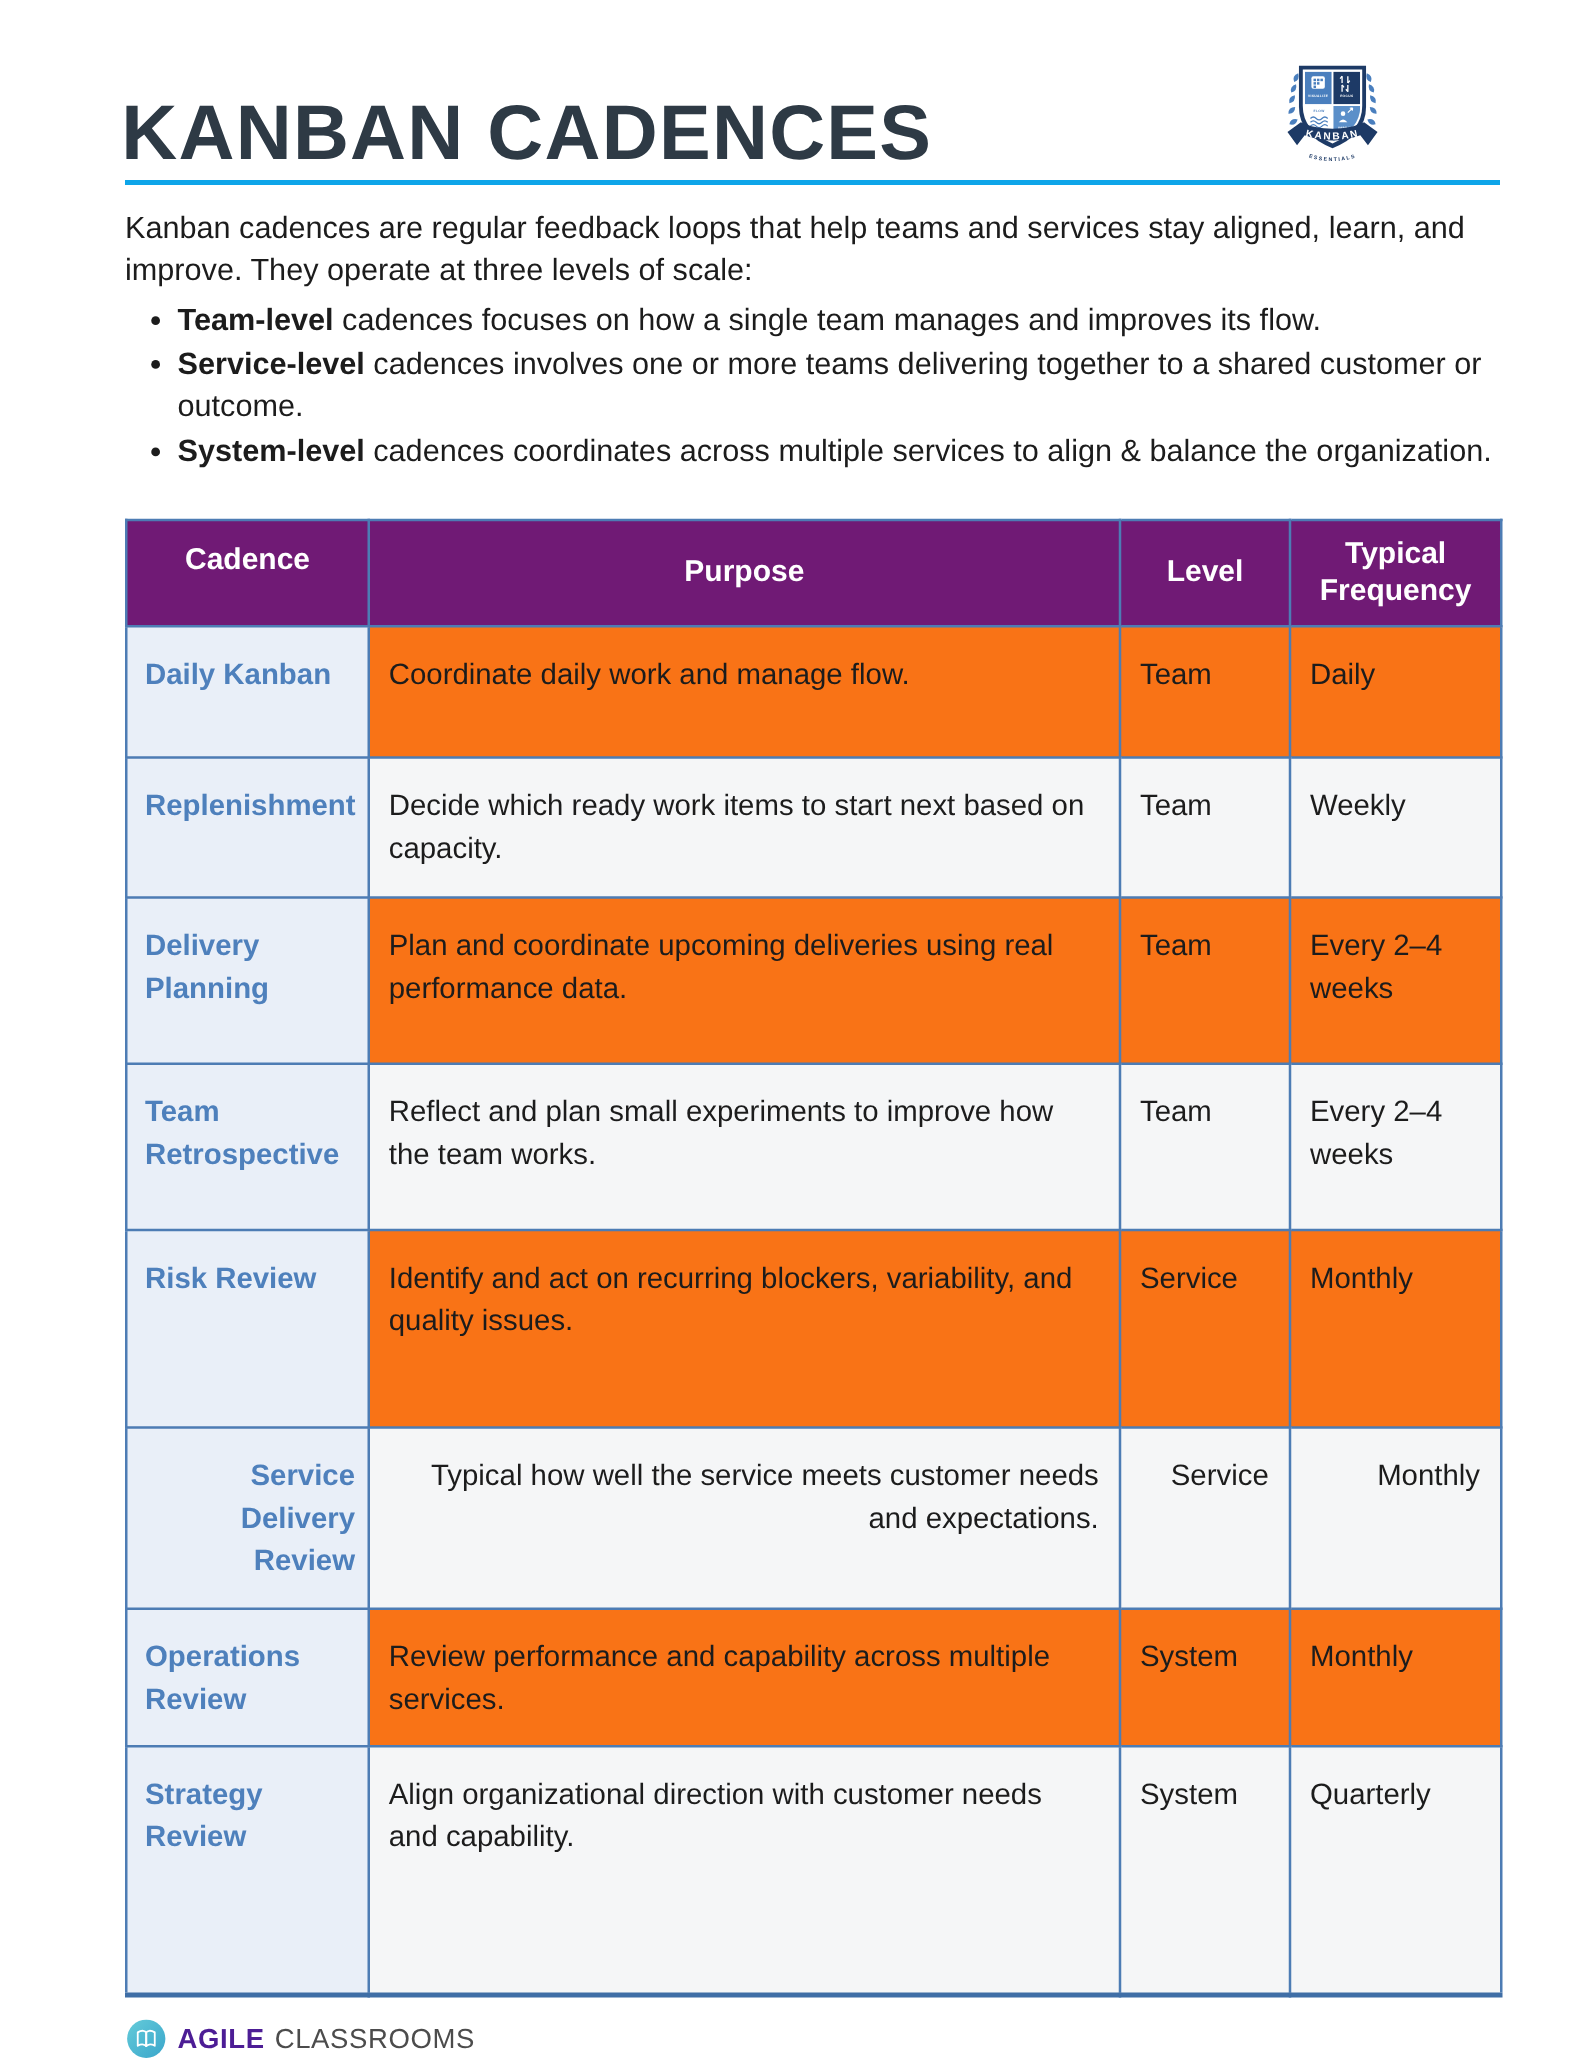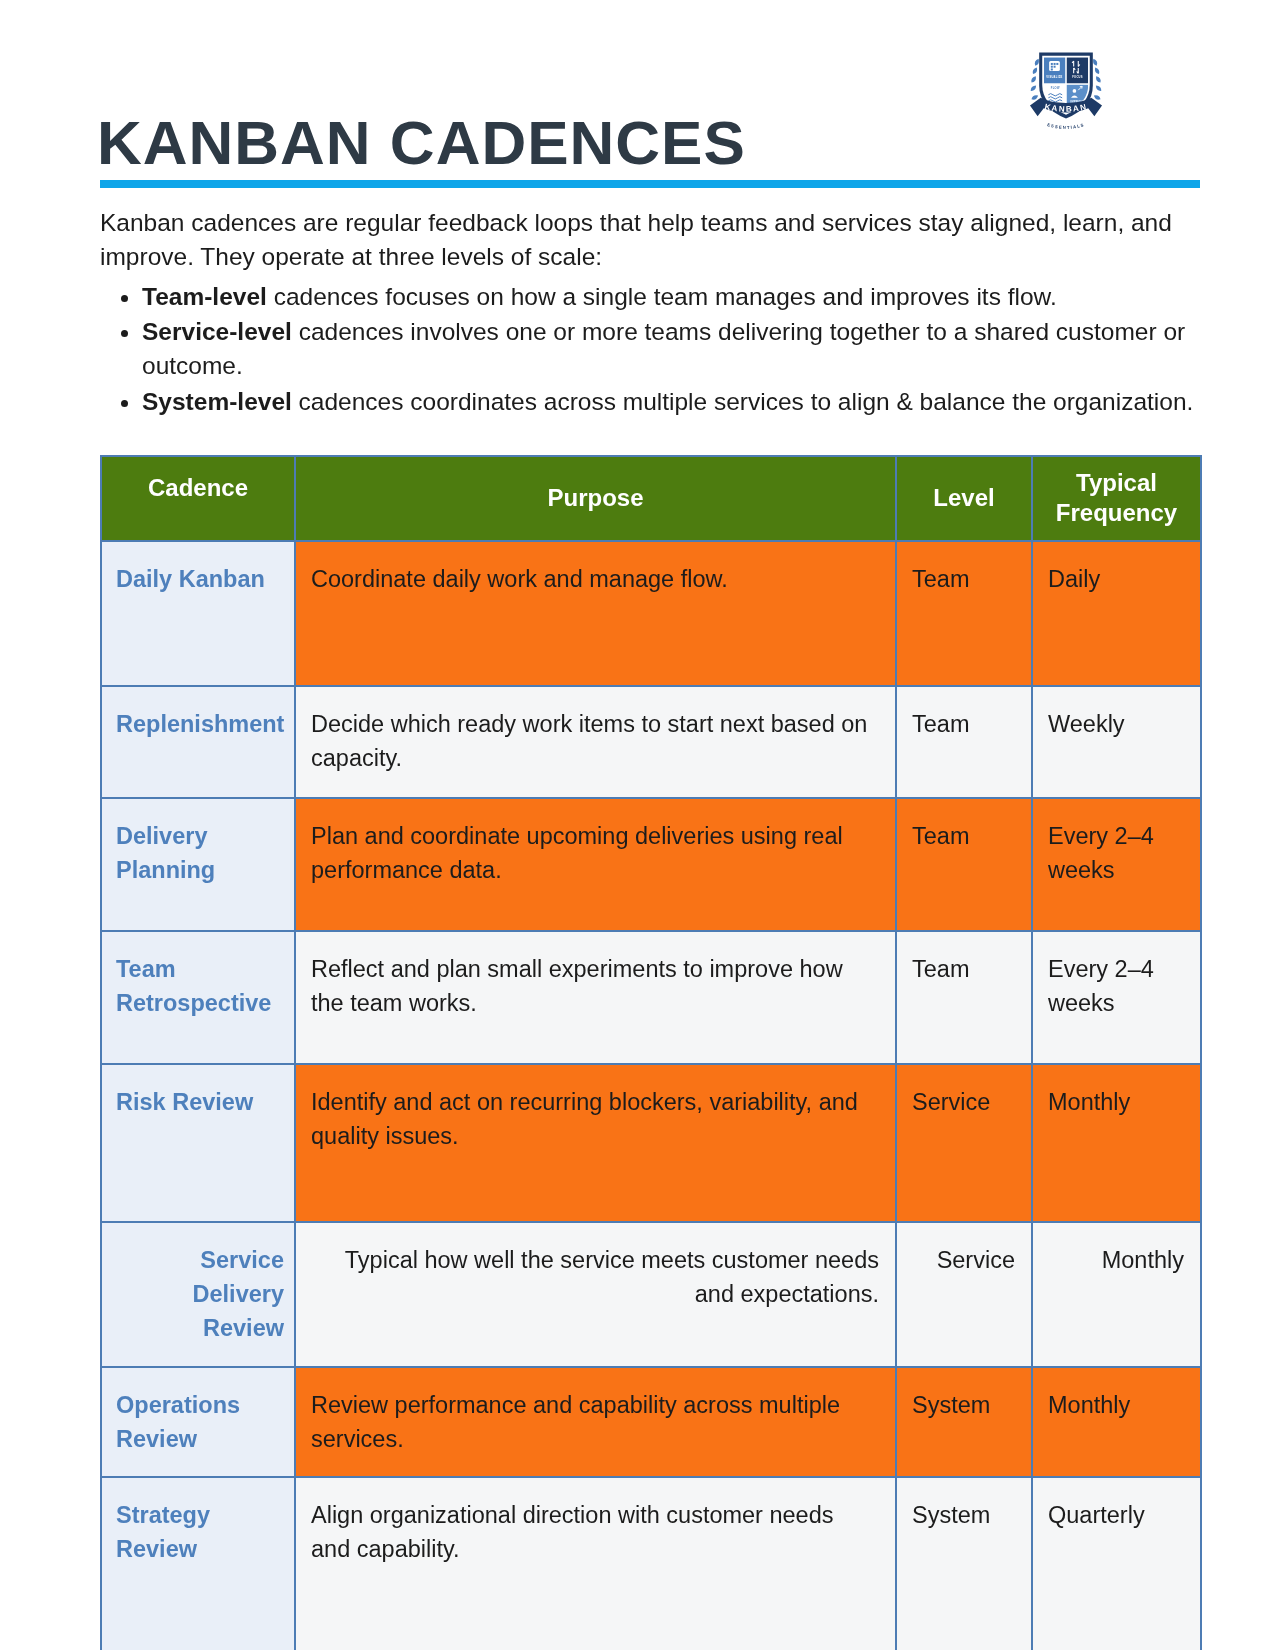--- a/index.html
+++ b/index.html
@@ -4,51 +4,51 @@
 <style>
   * { margin:0; padding:0; box-sizing:border-box; }
   html,body { background:#ffffff; }
   body {
     width:1275px; height:1650px; overflow:hidden;
     font-family:"Liberation Sans", sans-serif; color:#1c1c1c;
   }
   .page { width:1100px; margin-left:100px; }
 
   
-  header { position:relative; height:188px; border-bottom:8px solid #0ea5e9; }
+  header { position:relative; height:148px; border-bottom:4px solid #0ea5e9; }
   h1.title {
     position:absolute; left:-3px; bottom:6px;
     font-size:62px; font-weight:bold; letter-spacing:1px;
     color:#2e3a45; line-height:1; white-space:nowrap;
   }
   .badge { position:absolute; top:42px; right:88px; width:92px; height:104px; }
 
   
   p.intro { margin-top:18px; font-size:24.5px; line-height:1.38; color:#1c1c1c; }
   ul.levels { margin-top:6px; padding-left:42px; list-style:disc outside; }
   ul.levels li { font-size:24.5px; line-height:1.38; margin-top:2px; }
   ul.levels li strong { font-weight:bold; }
 
   
   table.cadences {
     margin-top:36px; width:1100px; border-collapse:collapse; table-layout:fixed;
     border:2px solid #4d7cb4; border-bottom:4px solid #3f6ea6;
   }
   table.cadences th, table.cadences td { border:2px solid #4d7cb4; }
   thead th {
-    background:#4d7c0f; color:#ffffff; font-weight:bold; font-size:24px;
+    background:#701a75; color:#ffffff; font-weight:bold; font-size:24px;
     text-align:center; vertical-align:middle; height:85px; padding:8px 10px; line-height:1.25;
   }
   thead th.th-cadence { vertical-align:top; padding-top:16px; }
   tbody td { vertical-align:top; padding:20px 16px 10px 15px; font-size:23.5px; line-height:1.45; background:#f97316; }
   tbody tr:nth-child(even) td { background:#f5f6f7; }
   tbody td.cadence {
     background:#e9eff8 !important; color:#4e80bc; font-weight:bold; padding-left:14px; padding-right:10px;
   }
-  tbody tr:nth-child(1){ height:145px; }
+  tbody tr:nth-child(1){ height:105px; }
   tbody tr:nth-child(2){ height:112px; }
   tbody tr:nth-child(3){ height:133px; }
   tbody tr:nth-child(4){ height:133px; }
   tbody tr:nth-child(5){ height:158px;margin-left:16px; }
   tbody tr:nth-child(6){ height:145px;text-align:right; }
   tbody tr:nth-child(7){ height:110px;border-radius:30px; }
   tbody tr:nth-child(8){ height:199px; }
 
   
   footer { margin-top:16px; width:1100px; display:flex; justify-content:space-between; align-items:center; }

